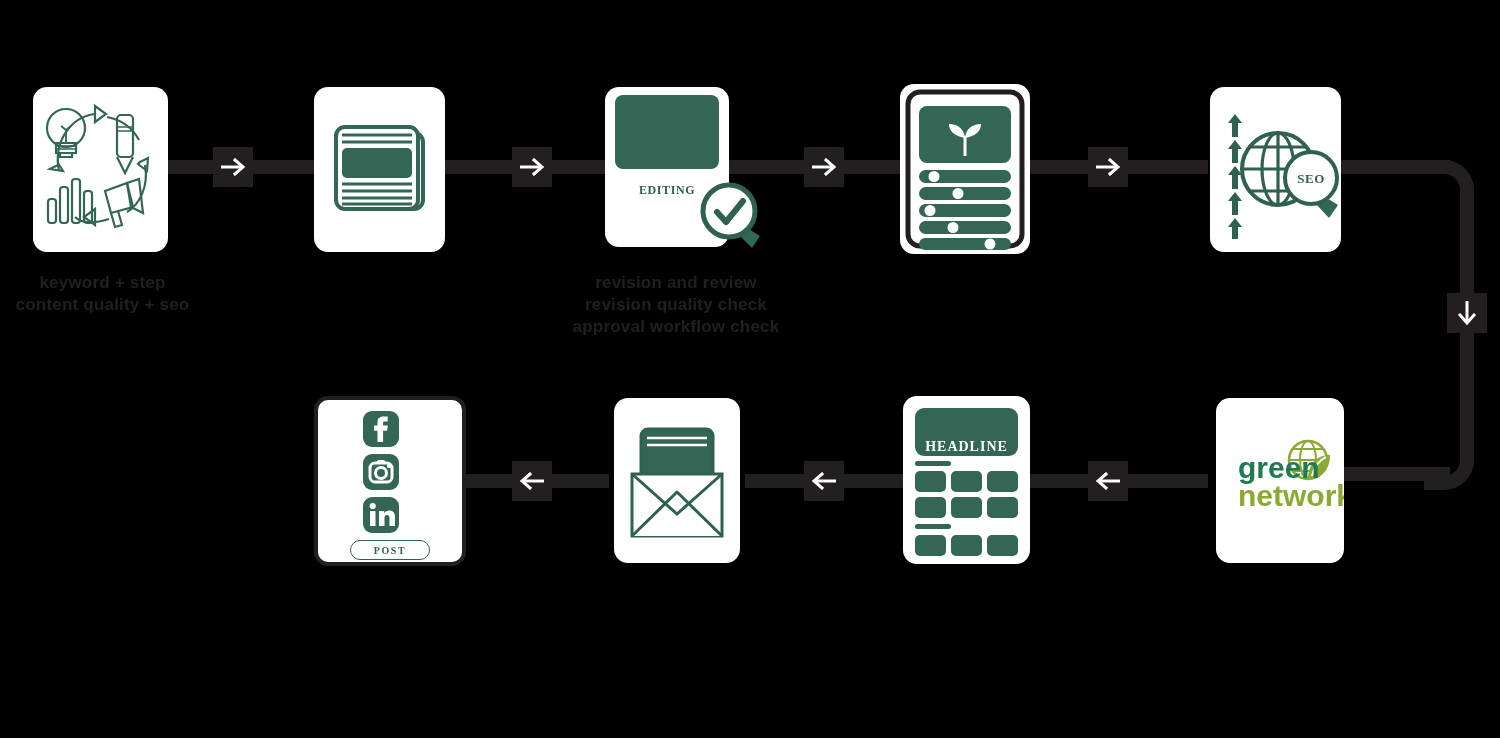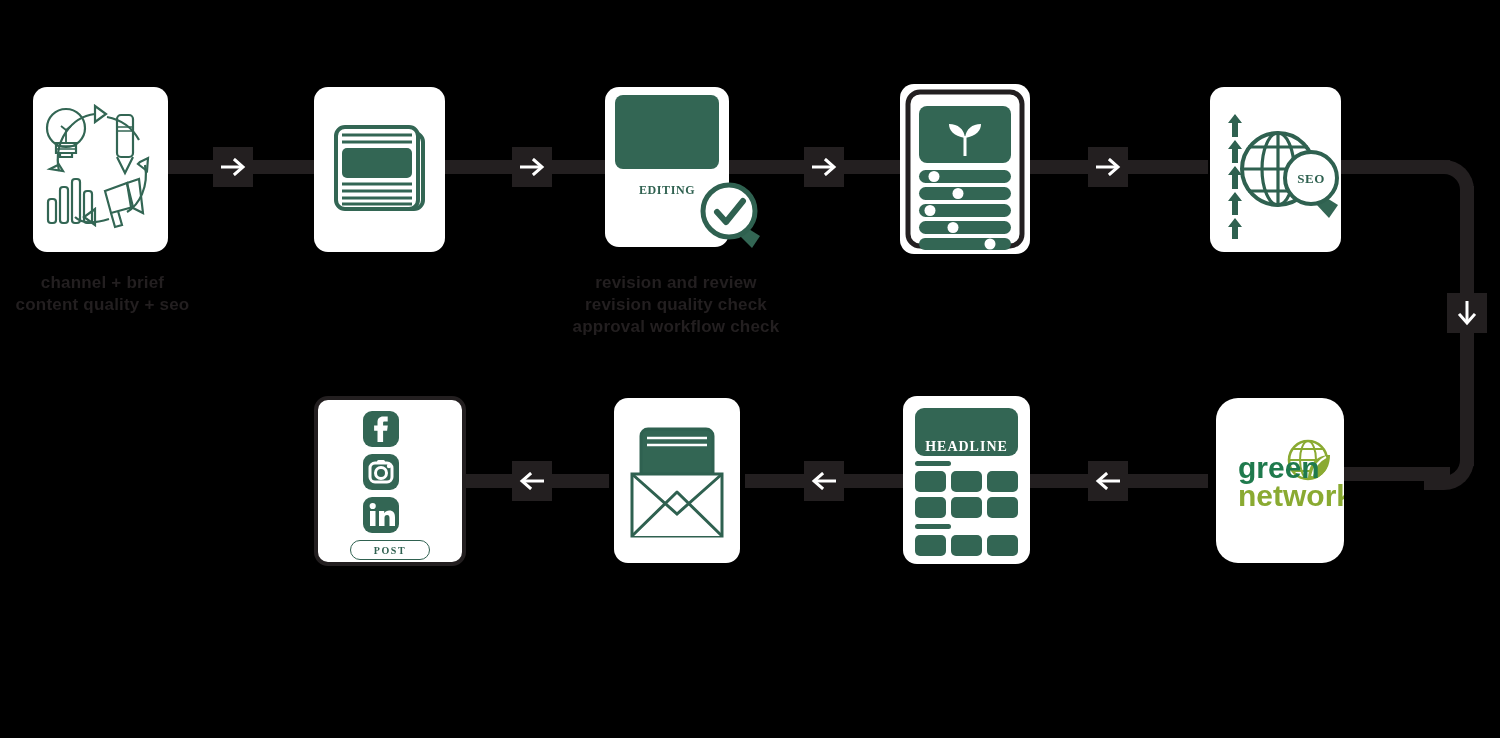--- a/index.html
+++ b/index.html
@@ -159,21 +159,21 @@
       <path class="g-stroke" stroke-width="2.2" d="M78 126 l4 14 l7 -2 l-4 -14"></path>
 
       <rect class="g-stroke" stroke-width="2.2" x="15" y="112" width="8" height="24" rx="3"></rect>
       <rect class="g-stroke" stroke-width="2.2" x="27" y="100" width="8" height="36" rx="3"></rect>
       <rect class="g-stroke" stroke-width="2.2" x="39" y="92" width="8" height="44" rx="3"></rect>
       <rect class="g-stroke" stroke-width="2.2" x="51" y="104" width="8" height="32" rx="3"></rect>
     </svg>
   </div>
 
   <div class="caption" style="left:0px;top:272px;width:205px;">
-    <span>channel + brief</span>
+    <span>keyword + step</span>
     <span>content quality + seo</span>
   </div>
 
   <div class="arrow-chip" style="left:213px;top:147px;">
     <svg width="26" height="18" viewBox="0 0 26 18">
       <path d="M1 9 h20" stroke="#fff" stroke-width="3" fill="none"></path>
       <path d="M15 2 l8 7 l-8 7" stroke="#fff" stroke-width="3" fill="none" stroke-linecap="square"></path>
     </svg>
   </div>
 
@@ -269,21 +269,21 @@
     </svg>
   </div>
 
   <div class="arrow-chip" style="left:1447px;top:293px;">
     <svg width="18" height="26" viewBox="0 0 18 26">
       <path d="M9 1 v20" stroke="#fff" stroke-width="3" fill="none"></path>
       <path d="M2 15 l7 8 l7 -8" stroke="#fff" stroke-width="3" fill="none" stroke-linecap="square"></path>
     </svg>
   </div>
 
-  <div class="card" style="left:1216px;top:398px;width:128px;height:165px;border-radius:22px;">
+  <div class="card" style="left:1216px;top:398px;width:128px;height:165px;">
     <svg class="card-inner" viewBox="0 0 128 165">
 
       <circle cx="92" cy="62" r="19" fill="none" stroke="#8aaa32" stroke-width="2.6"></circle>
       <ellipse cx="92" cy="62" rx="8" ry="19" fill="none" stroke="#8aaa32" stroke-width="2"></ellipse>
       <path d="M73 62 h38 M77 51 h30 M77 73 h30" fill="none" stroke="#8aaa32" stroke-width="2"></path>
       <path d="M92 81 c16 0 22 -12 22 -24 c-14 0 -22 10 -22 24 z" fill="#8aaa32"></path>
       <path d="M96 78 c2 -10 8 -16 14 -19" fill="none" stroke="#ffffff" stroke-width="2"></path>
       <text class="logo-green" x="22" y="80" font-size="30">green</text>
       <text class="logo-network" x="22" y="108" font-size="30">network</text>
     </svg>

